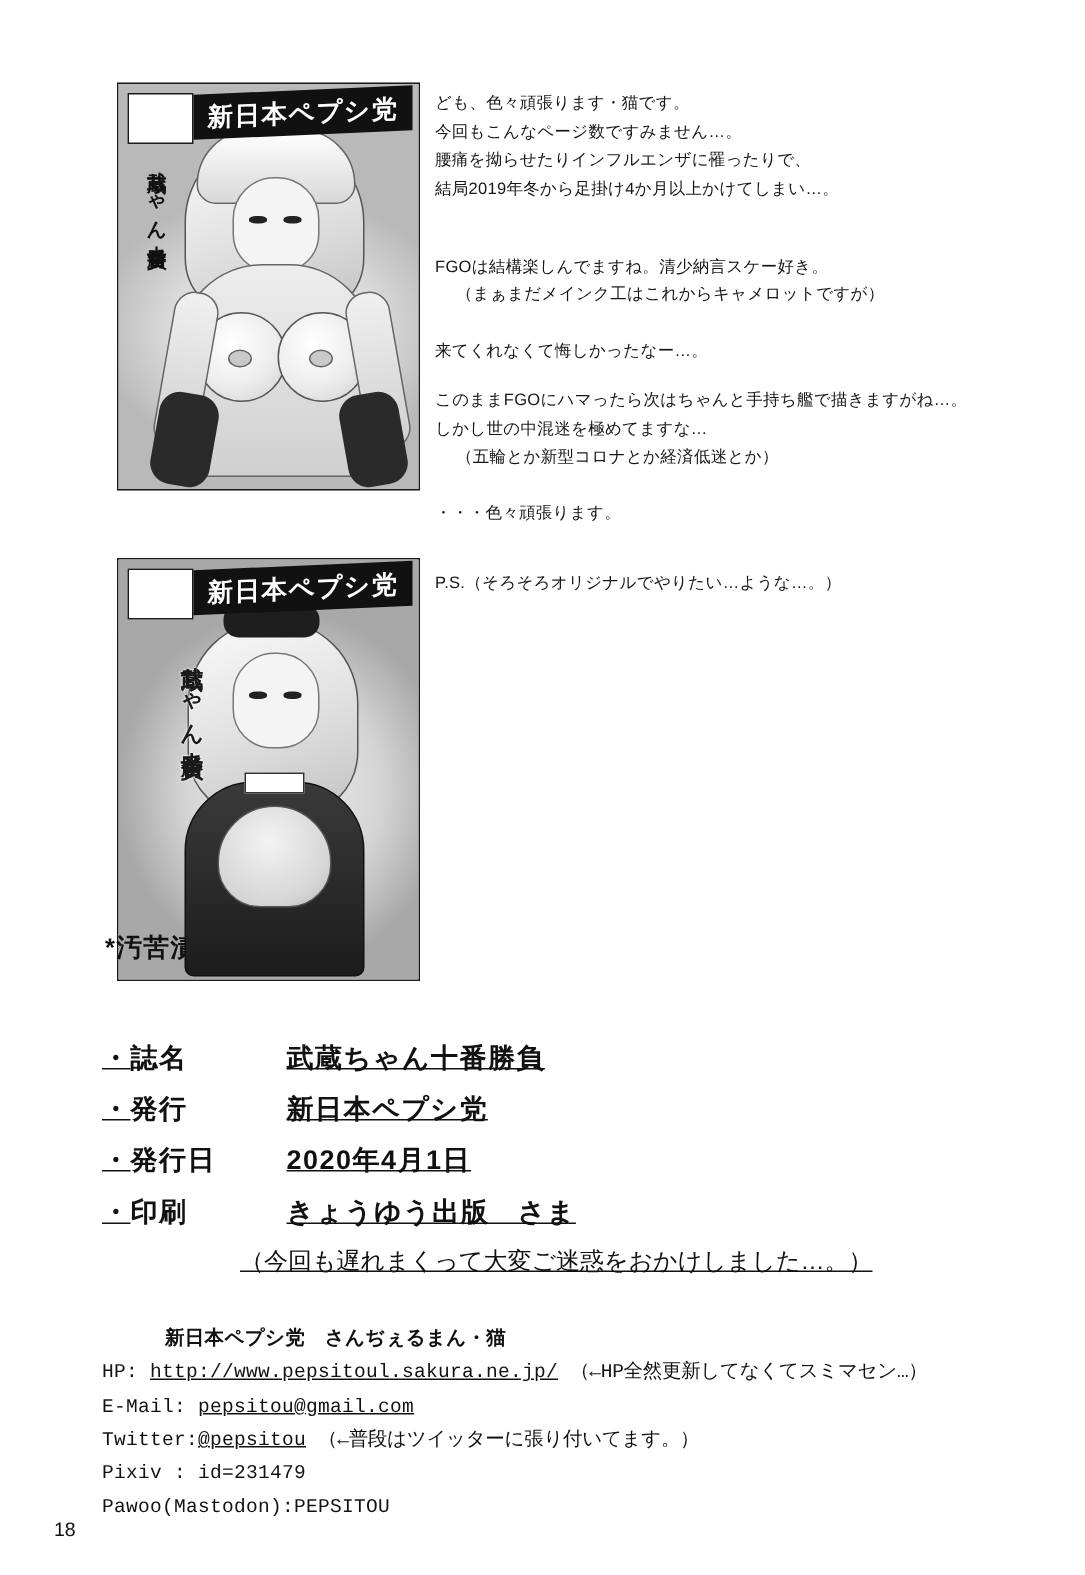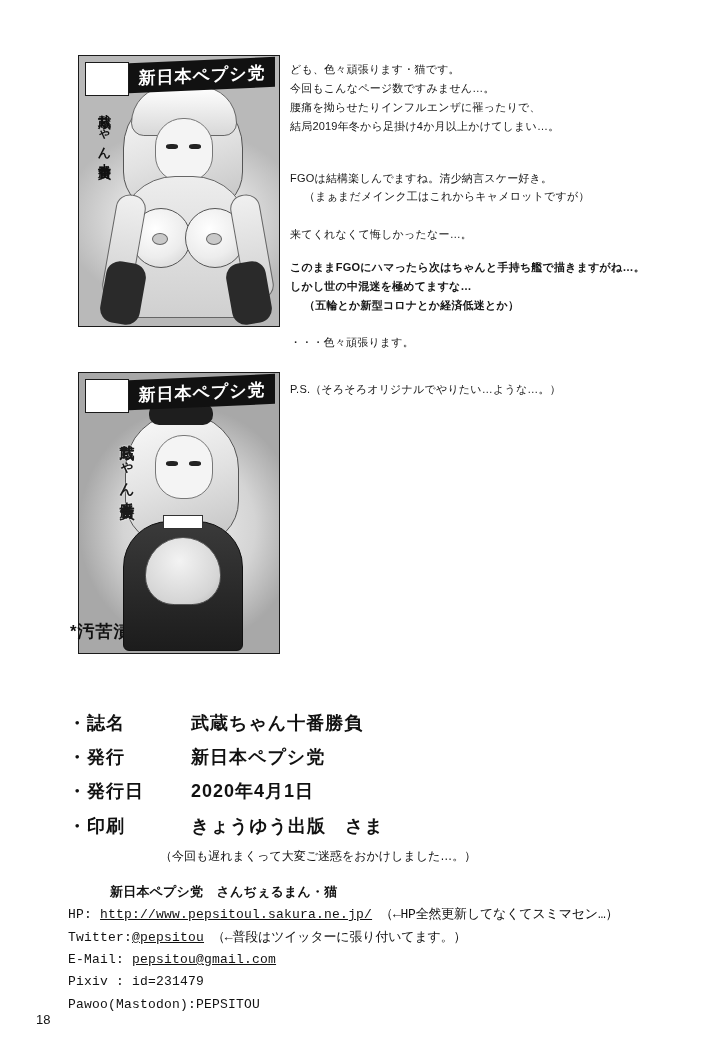--- a/index.html
+++ b/index.html
@@ -178,50 +178,51 @@
     position: absolute;
     left: 290px;
     top: 60px;
     width: 400px;
     font-size: 11px;
     line-height: 1.72;
     color: #161616;
     letter-spacing: 0.2px;
   }
   .intro p { margin: 0 0 14px 0; }
-  .intro p.tight { margin-bottom: 0; font-weight: bold; }
+  .intro p.tight { margin-bottom: 0; }
   .intro .indent { padding-left: 14px; }
   .intro .dots { margin-top: 18px; }
   .intro .ps { margin-top: 28px; }
 
   
   .colophon-title {
     position: absolute;
     left: 70px;
     top: 620px;
     font-size: 17px;
     font-weight: bold;
     letter-spacing: 1px;
   }
   .colophon {
     position: absolute;
     left: 68px;
-    top: 706px;
+    top: 688px;
     width: 560px;
     font-size: 18px;
     font-weight: bold;
     line-height: 1.9;
     letter-spacing: 1px;
+    text-decoration: underline;
   }
   .colophon .row { white-space: nowrap; }
   .colophon .key { display: inline-block; min-width: 96px; }
   .colophon .val { margin-left: 8px; }
   .colophon .note {
     display: block;
-    font-size: 12px;
+    font-size: 16px;
     font-weight: normal;
     margin-left: 92px;
     margin-top: 2px;
     letter-spacing: 0;
   }
 
   
   .contact {
     position: absolute;
     left: 68px;
@@ -332,28 +333,28 @@
 </div>
 
 <div class="contact">
   <div class="circle-head">新日本ペプシ党　さんぢぇるまん・猫</div>
   <div>
     <span>HP:</span>
     <span class="u">http://www.pepsitoul.sakura.ne.jp/</span>
     <span class="paren">（←HP全然更新してなくてスミマセン…）</span>
   </div>
   <div>
+    <span>E-Mail:</span>
+    <span class="u">pepsitou@gmail.com</span>
+  </div>
+  <div>
     <span>Twitter:</span><span class="u">@pepsitou</span>
     <span class="paren">（←普段はツイッターに張り付いてます。）</span>
   </div>
   <div>
-    <span>E-Mail:</span>
-    <span class="u">pepsitou@gmail.com</span>
-  </div>
-  <div>
     <span>Pixiv :</span>
     <span>id=231479</span>
   </div>
   <div>
     <span>Pawoo(Mastodon)</span><span>:PEPSITOU</span>
   </div>
 </div>
 
 <div class="page-number">18</div>
 

